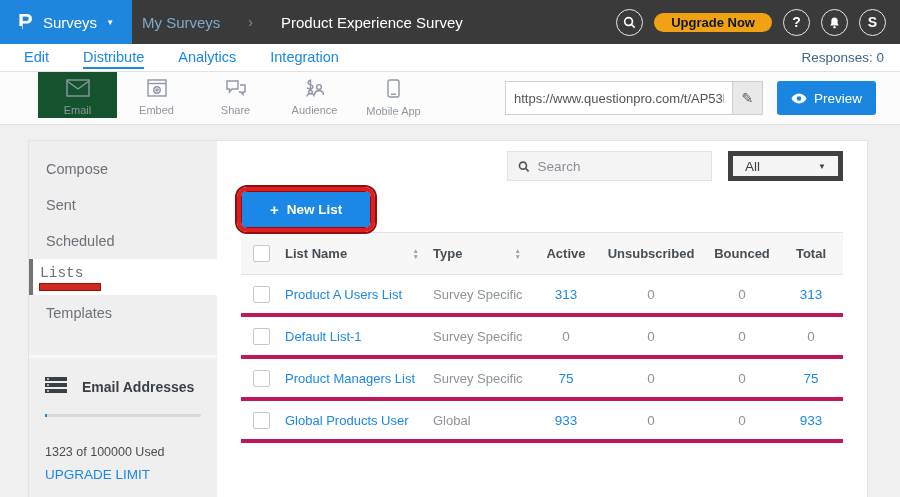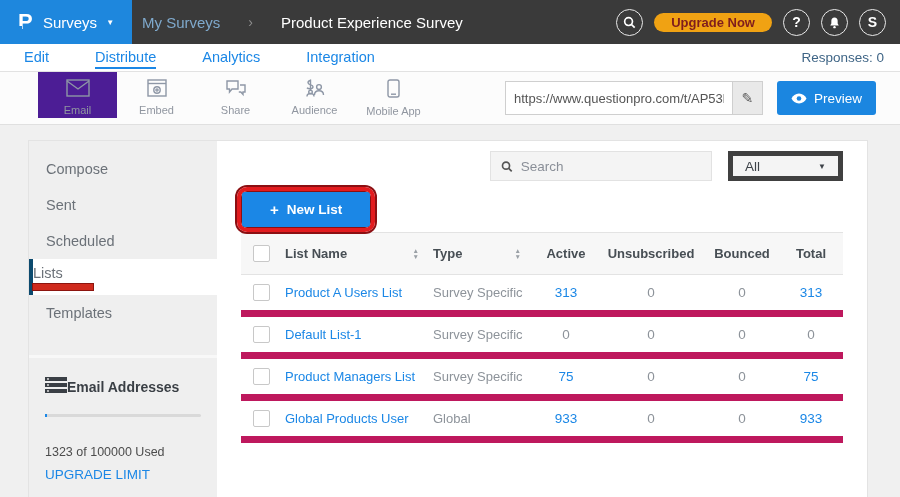--- a/index.html
+++ b/index.html
@@ -17,38 +17,38 @@
   .logo-label { color:#fff; font-size:15px; }
   .caret { font-size:8px; color:#fff; }
   .breadcrumb { display:flex; align-items:center; gap:28px; margin-left:10px; font-size:15px; }
   .crumb-parent { color:#7fa9cc; cursor:pointer; }
   .crumb-sep { color:#8d8d8d; font-size:14px; }
   .crumb-current { color:#ffffff; }
   .header-right { margin-left:auto; display:flex; align-items:center; gap:11px; margin-right:14px; }
   .hicon { width:27px; height:27px; border:1.5px solid #e9e9e9; border-radius:50%;
     display:flex; align-items:center; justify-content:center; color:#fff;
     font-size:14px; font-weight:bold; cursor:pointer; }
-  .upgrade-btn { background:#f0a213; color:#7f1d1d; font-size:13px; font-weight:bold;
+  .upgrade-btn { background:#f0a213; color:#0f172a; font-size:13px; font-weight:bold;
     border:none; border-radius:15px; padding:2px 17px; cursor:pointer; }
 
   
   .tabbar { position:absolute; top:44px; left:0; width:900px; height:28px; background:#fff;
     border-bottom:1px solid #e2e2e2; display:flex; align-items:center; }
-  .tabs { display:flex; gap:46px; margin-left:24px; }
+  .tabs { display:flex; gap:34px; margin-left:24px; }
   .tab { font-size:14.5px; color:#1b87e6; cursor:pointer; padding:3px 0 2px; }
   .tab.active { border-bottom:2px solid #1b87e6;text-align:center; }
   .responses { margin-left:auto; margin-right:16px; font-size:13.5px; color:#3f6586; }
 
   
   .toolbar { position:absolute; top:72px; left:0; width:900px; height:53px; background:#fcfcfc;
     border-bottom:1px solid #e0e0e0; display:flex; align-items:flex-start; }
   .channels { display:flex; margin-left:38px; }
   .channel { width:79px; height:46px; display:flex; flex-direction:column; align-items:center;
     justify-content:flex-start; padding-top:7px; gap:3px; cursor:pointer; }
-  .channel.active { background:#4c1d95; }
+  .channel.active { background:#14532d; }
   .channel svg { stroke:#8e97a6; fill:none; stroke-width:1.4; }
   .channel-label { font-size:11px; color:#9096a0; }
   .toolbar-right { margin-left:auto; display:flex; align-items:center; gap:14px;
     margin-right:24px; margin-top:9px; }
   .url-box { display:flex; width:258px; height:34px; border:1px solid #cfcfcf; background:#fff; }
   .url-input { flex:1; border:none; outline:none; font-size:13px; color:#555;
     padding:0 8px; font-family:"Liberation Sans", sans-serif; background:transparent; min-width:0; }
   .url-edit { width:30px; background:#e9e9e9; border-left:1px solid #cfcfcf; display:flex;
     align-items:center; justify-content:center; color:#555; font-size:14px; cursor:pointer; }
   .preview-btn { height:34px; background:#1b86e0; color:#fff; border:none; border-radius:3px;
@@ -58,35 +58,35 @@
 
   
   .card { position:absolute; left:28px; top:140px; width:840px; bottom:0; background:#fff;
     border:1px solid #e3e3e3; border-bottom:none; display:flex; }
 
   
   .side { width:188px; background:#efefef; display:flex; flex-direction:column; flex-shrink:0; }
   .side-nav { padding-top:10px; }
   .side-item { height:36px; display:flex; flex-direction:column; justify-content:center;
     padding-left:17px; font-size:14.5px; color:#6b7178; cursor:pointer; position:relative; }
-  .side-item.active { background:#fff; border-left:4px solid #0c4a6e; padding-left:0; }
+  .side-item.active { background:#fff; border-left:4px solid #737373; padding-left:7px;font-family:Liberation Mono, monospace; }
   .red-underline { width:60px; height:6px; background:#cf2a1d;
     box-shadow:0 0 0 1px #8c150f; margin-top:3px; }
   .email-block { margin-top:24px; border-top:3px solid #f8f8f8; padding:18px 16px; }
-  .email-head { display:flex; align-items:center; gap:0; }
+  .email-head { display:flex; align-items:center; gap:15px; }
   .email-title { font-size:14px; font-weight:bold; color:#3a3f45; }
   .progress { margin-top:16px; height:3px; background:#d9d9d9; border-radius:2px; position:relative; }
   .progress-fill { position:absolute; left:0; top:0; bottom:0; background:#1b87e6; }
   .usage { margin-top:28px; font-size:12.5px; color:#4c4c4c; }
   .upgrade-link { margin-top:8px; font-size:13.5px; color:#1b87e6; cursor:pointer; }
 
   
   .main { flex:1; padding:8px 24px 0 24px; position:relative; }
   .controls-row { display:flex; justify-content:flex-end; margin-top:2px; gap:16px; }
-  .search-box { width:222px; height:30px; background:#f4f4f4; border:1px solid #e2e2e2;
+  .search-box { width:205px; height:30px; background:#f4f4f4; border:1px solid #e2e2e2;
     display:flex; align-items:center; padding:0 10px; gap:8px; }
   .search-box svg { stroke:#555; fill:none; stroke-width:2; }
   .search-input { border:none; outline:none; background:transparent; font-size:13.5px;
     color:#555; width:100%; font-family:"Liberation Sans", sans-serif; }
   .search-input::placeholder { color:#8a8f98; }
   .dropdown { width:115px; height:30px; background:#f4f4f4; border:5px solid #404040;
     display:flex; align-items:center; justify-content:space-between; padding:0 12px;
     font-size:13.5px; color:#3d4248; cursor:pointer; }
   .dropdown .caret { color:#3d4248; }
 
@@ -94,21 +94,21 @@
     border:4px solid #e21b1e; border-radius:10px; padding:1px;
     box-shadow:0 0 0 2px #8c0f12, inset 0 0 0 1px #8c0f12; }
   .newlist-btn { background:#1b87e6; color:#fff; border:none; border-radius:3px;
     font-size:13.5px; font-weight:bold; padding:9px 28px; cursor:pointer; display:flex;
     align-items:center; gap:8px; font-family:"Liberation Sans", sans-serif; }
   .plus { font-size:15px; font-weight:bold; }
 
   
   .table { border-top:1px solid #e3e3e3; }
   .trow { display:grid; grid-template-columns:44px 148px 102px 62px 108px 74px 1fr;
-    align-items:center; height:42px; border-bottom:7px solid #be185d; }
+    align-items:center; height:42px; border-bottom:4px solid #be185d; }
   .thead { background:#f7f7f7; border-bottom:1px solid #e3e3e3; }
   .th { font-size:13px; font-weight:bold; color:#474e54; display:flex; align-items:center; }
   .th.sortable { justify-content:space-between; padding-right:14px; }
   .sort-icon { display:flex; flex-direction:column; line-height:5px; font-size:6.5px;
     color:#9aa0a6; cursor:pointer; gap:1px; }
   .checkbox { width:17px; height:17px; background:#fff; border:1px solid #c8c8c8;
     border-radius:2px; margin-left:12px; cursor:pointer; }
   .name-cell { font-size:13px; color:#1b87e6; cursor:pointer; }
   .type-cell { font-size:13px; color:#8d939a; }
   .num { font-size:13.5px; color:#1b87e6; text-align:center; }

